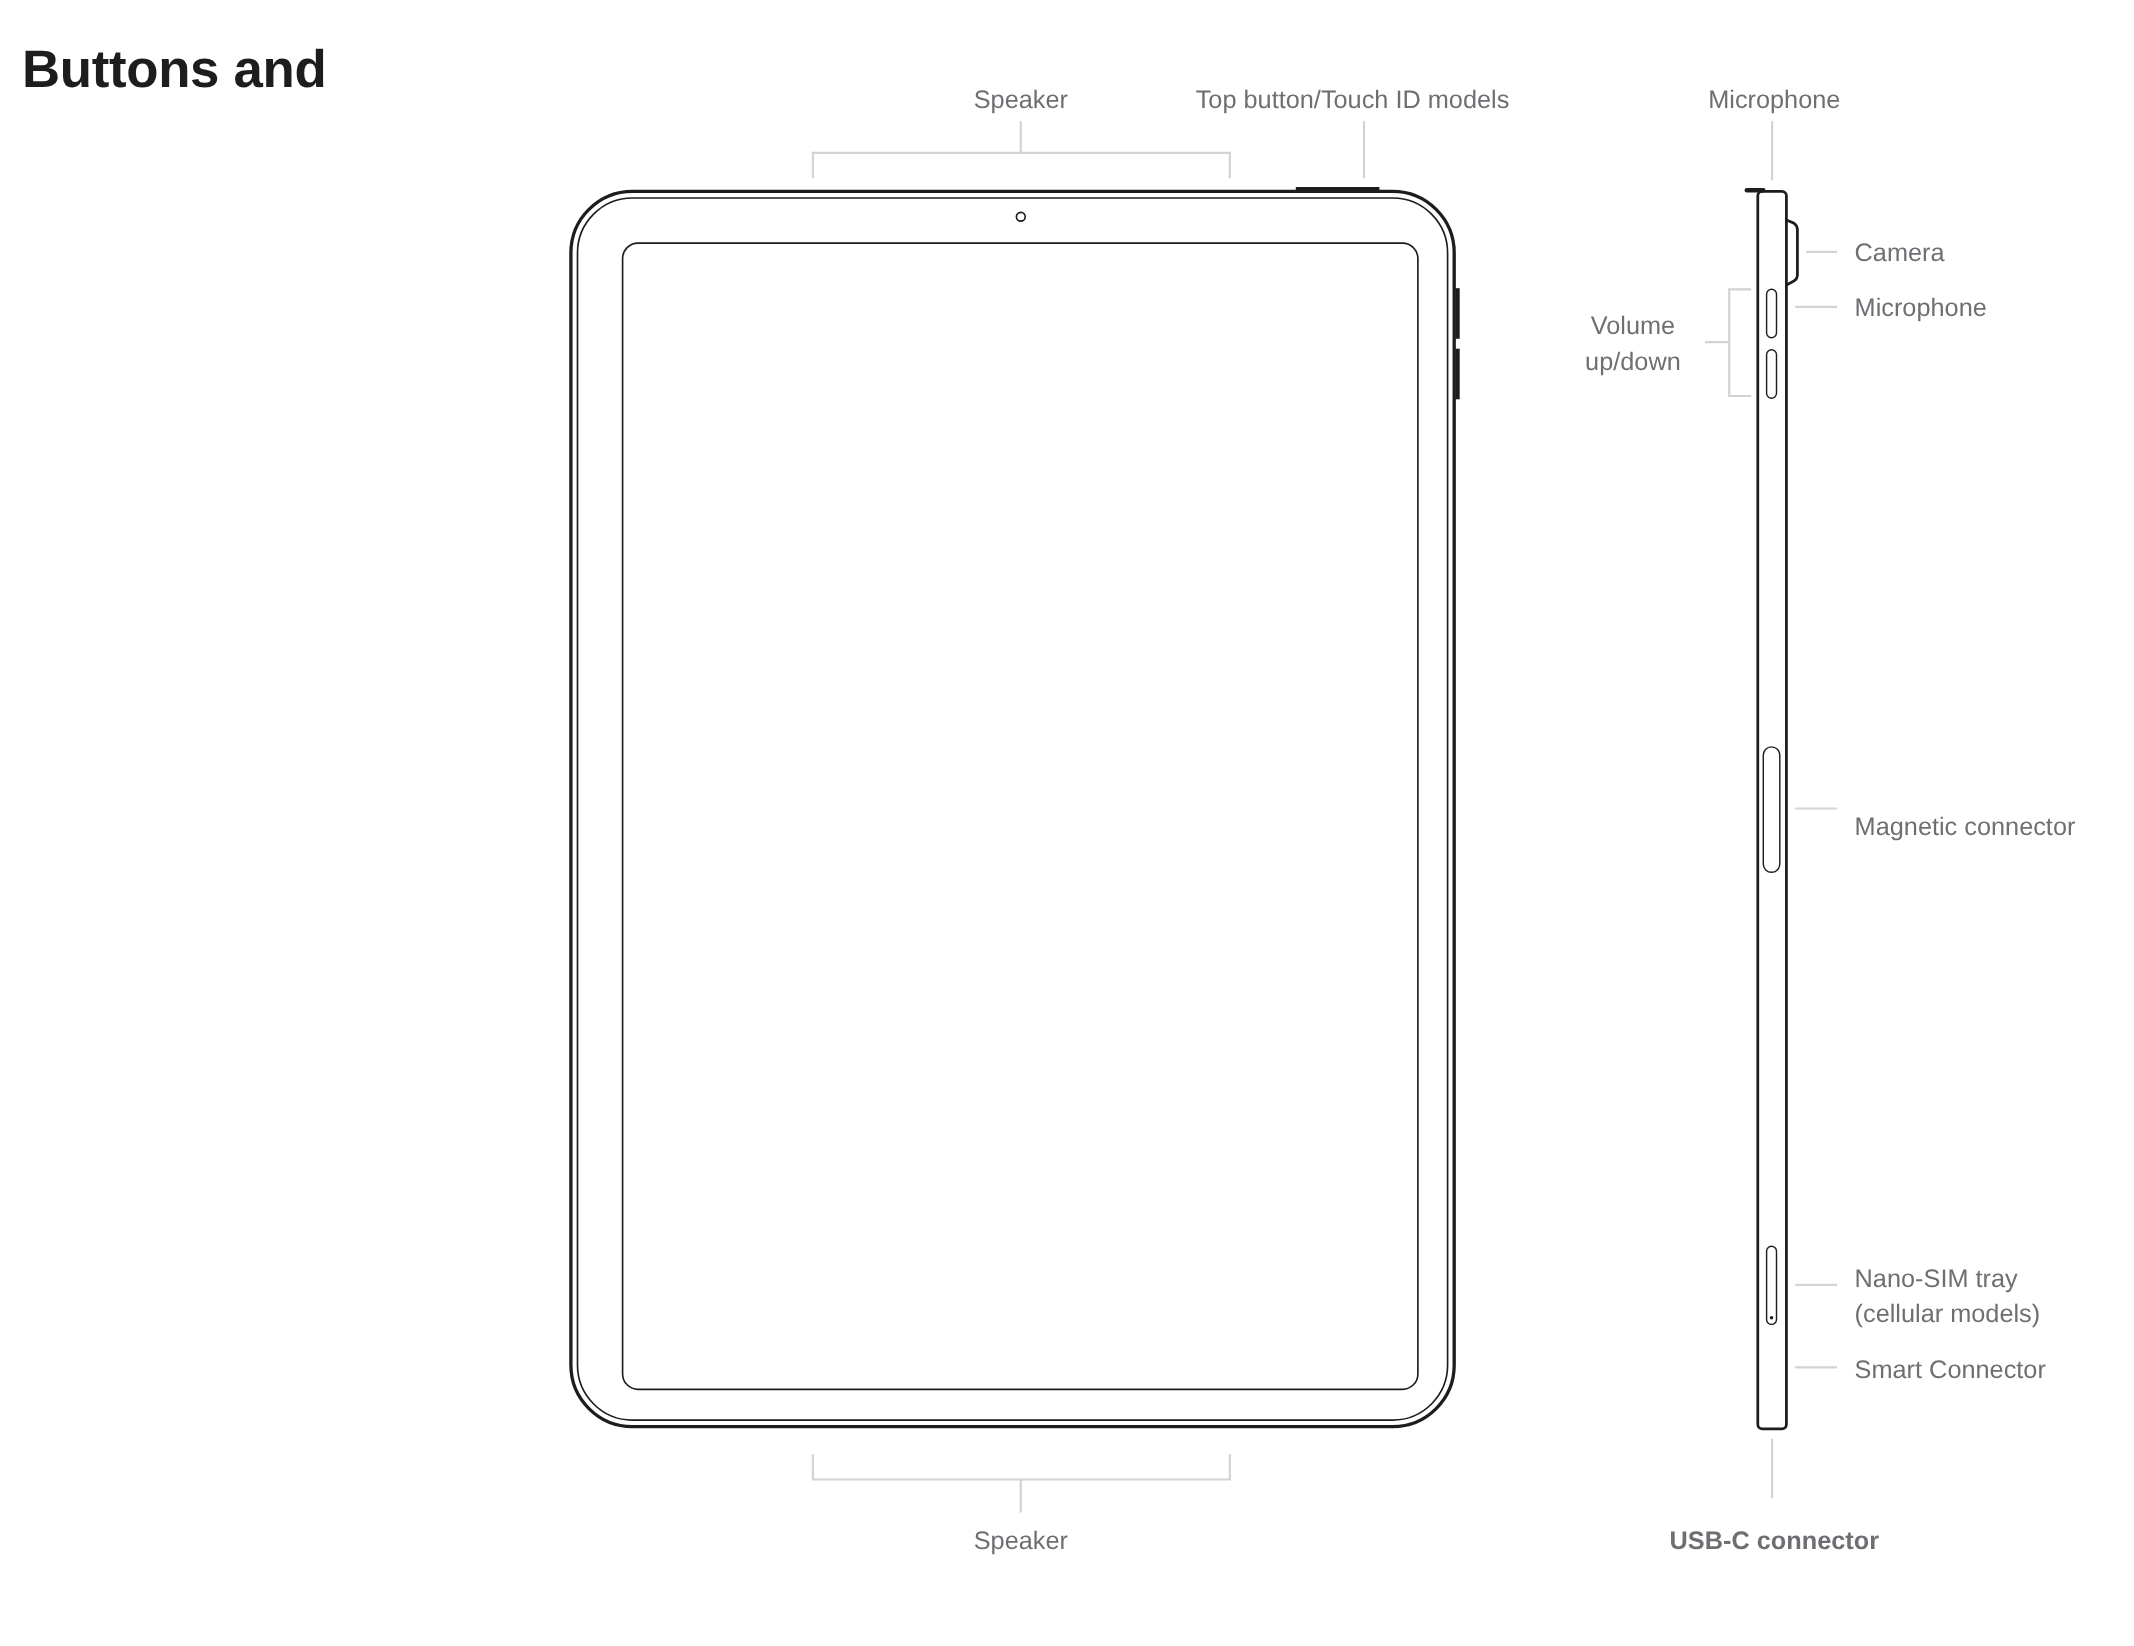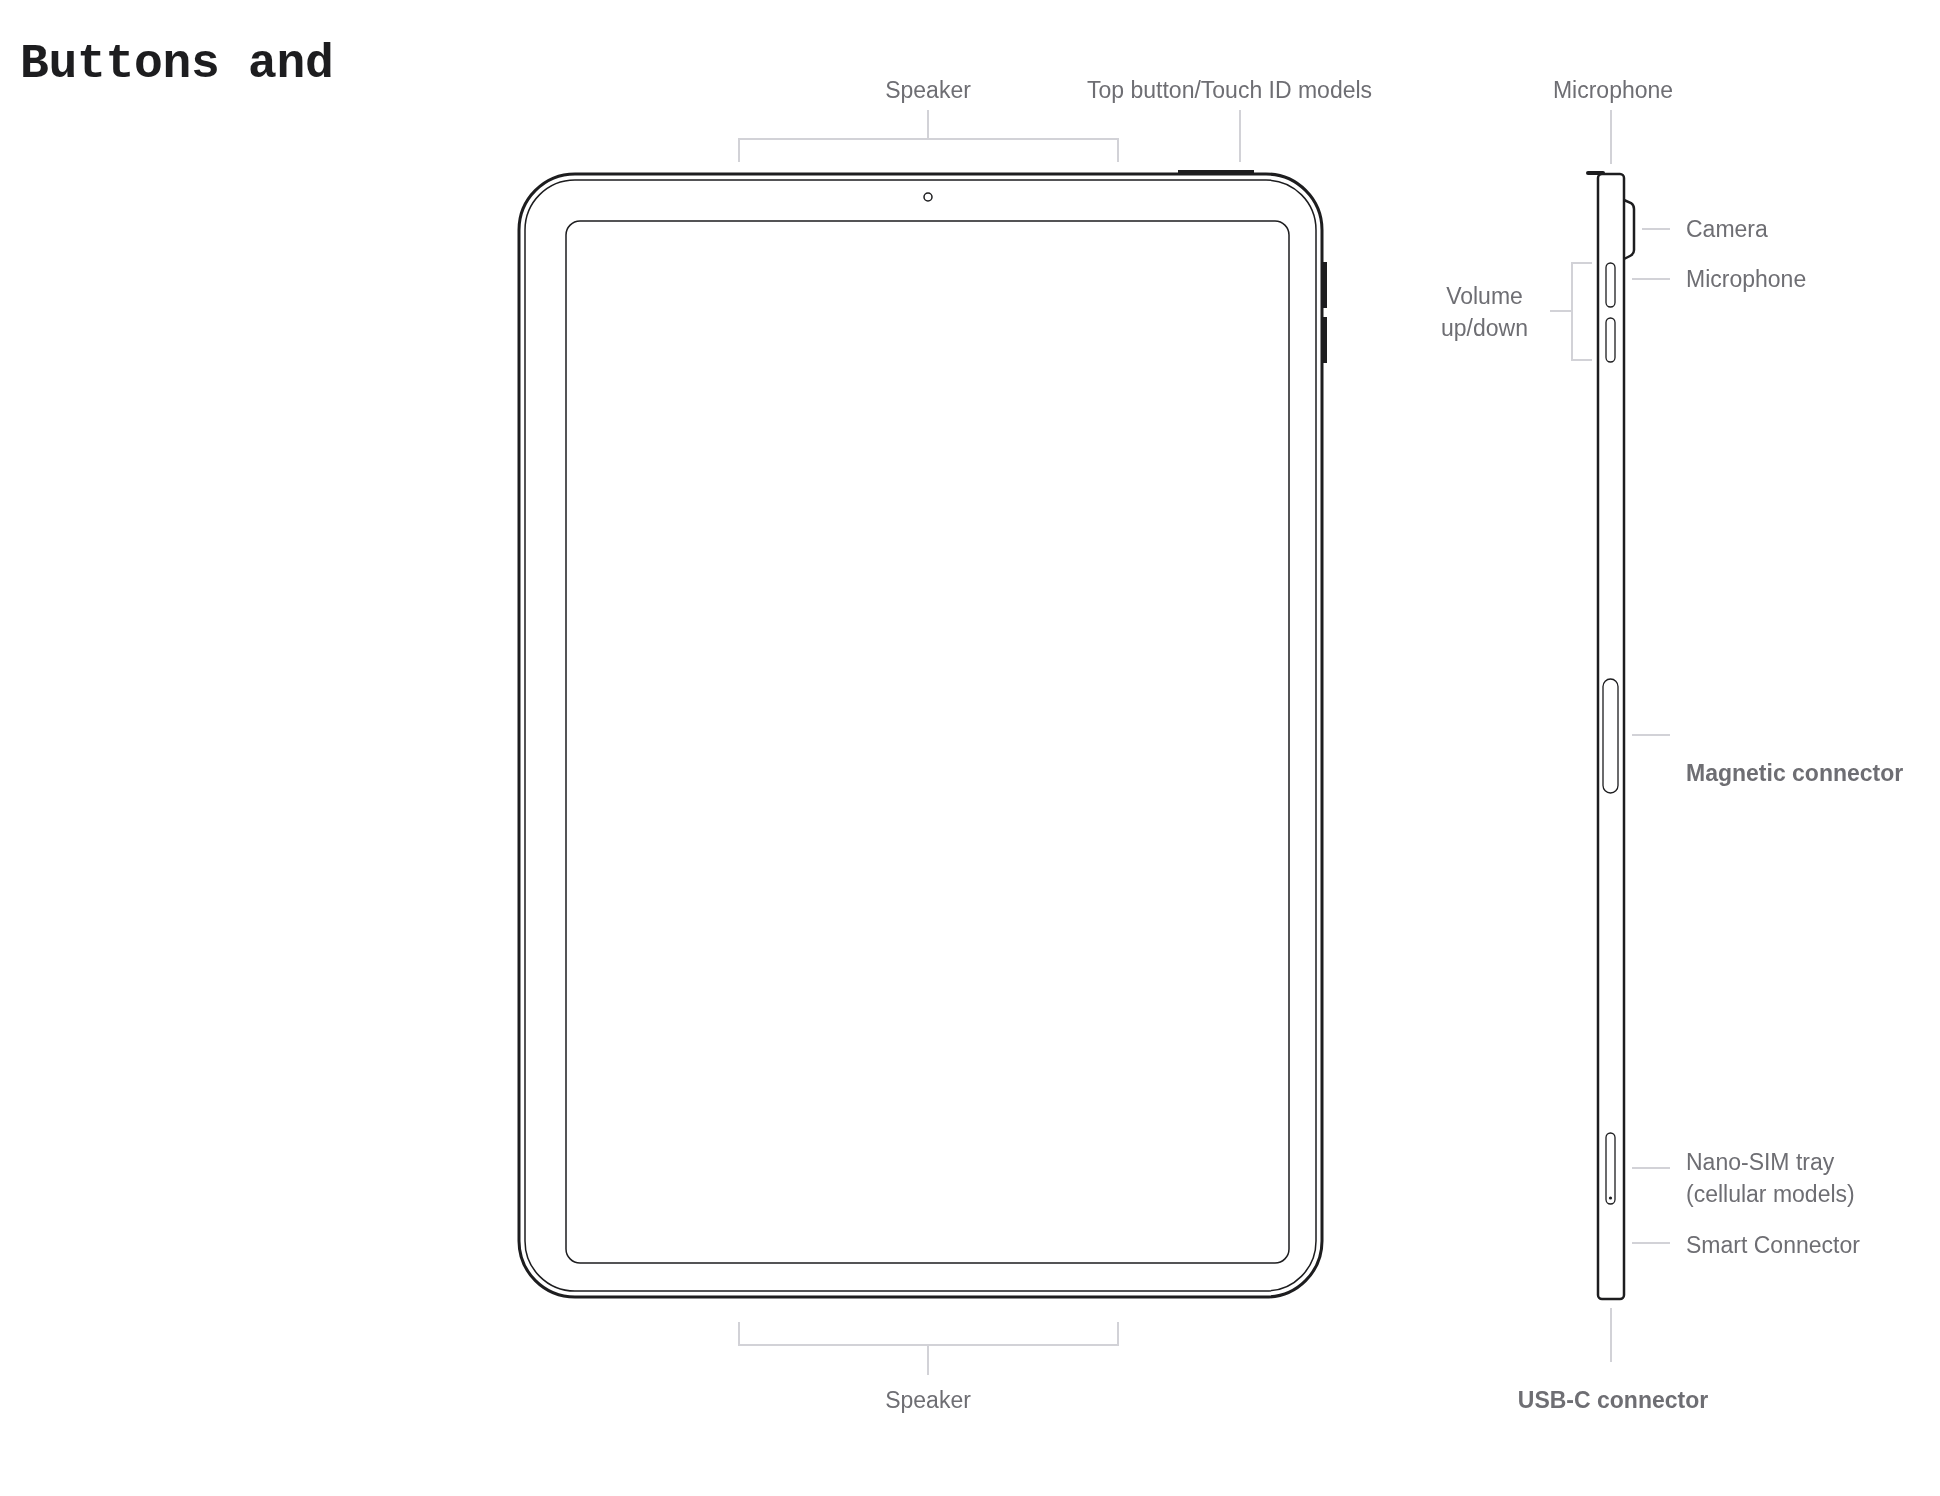--- a/index.html
+++ b/index.html
@@ -1,18 +1,18 @@
 <!DOCTYPE html>
 <html><head>
 <meta charset="utf-8">
 <style>
   html, body { margin: 0; padding: 0; background: #ffffff; }
   body { width: 1940px; height: 1496px; position: relative; overflow: hidden; font-family: "Liberation Sans", "DejaVu Sans", sans-serif; }
   .title { position: absolute; left: 20px; top: 36px; font-size: 48px; line-height: 56px; font-weight: 700; color: #1d1d1f; margin: 0; letter-spacing: -0.3px; }
-  .title span { display: block; font-family: Liberation Mono, monospace; }
+  .title span { display: block; }
   svg.art { position: absolute; left: 0; top: 0; }
   .label { position: absolute; font-size: 23px; line-height: 32px; color: #6e6e73; white-space: nowrap; }
   .label.center { transform: translateX(-50%); text-align: right; }
   .label .ln { display: block; }
 </style>
 </head>
 <body>
 
 <h1 class="title">
   <span>Buttons and</span>
@@ -78,19 +78,19 @@
 <div class="label" style="left:1087px; top:74px;">Top button/Touch ID models</div>
 <div class="label center" style="left:928px; top:1384px;">Speaker</div>
 
 <div class="label center" style="left:1613px; top:74px;">Microphone</div>
 <div class="label" style="left:1686px; top:213px;">Camera</div>
 <div class="label" style="left:1686px; top:263px;">Microphone</div>
 <div class="label" style="left:1441px; top:280px;text-align:center;">
   <span class="ln">Volume</span>
   <span class="ln">up/down</span>
 </div>
-<div class="label" style="left:1686px; top:757px;font-weight:bold;">Magnetic connector</div>
+<div class="label" style="left:1686px; top:735px;">Magnetic connector</div>
 <div class="label" style="left:1686px; top:1146px;">
   <span class="ln">Nano-SIM tray</span>
   <span class="ln">(cellular models)</span>
 </div>
 <div class="label" style="left:1686px; top:1229px;">Smart Connector</div>
 <div class="label center" style="left:1613px; top:1384px;font-weight:bold;">USB-C connector</div>
 
 </body></html>

